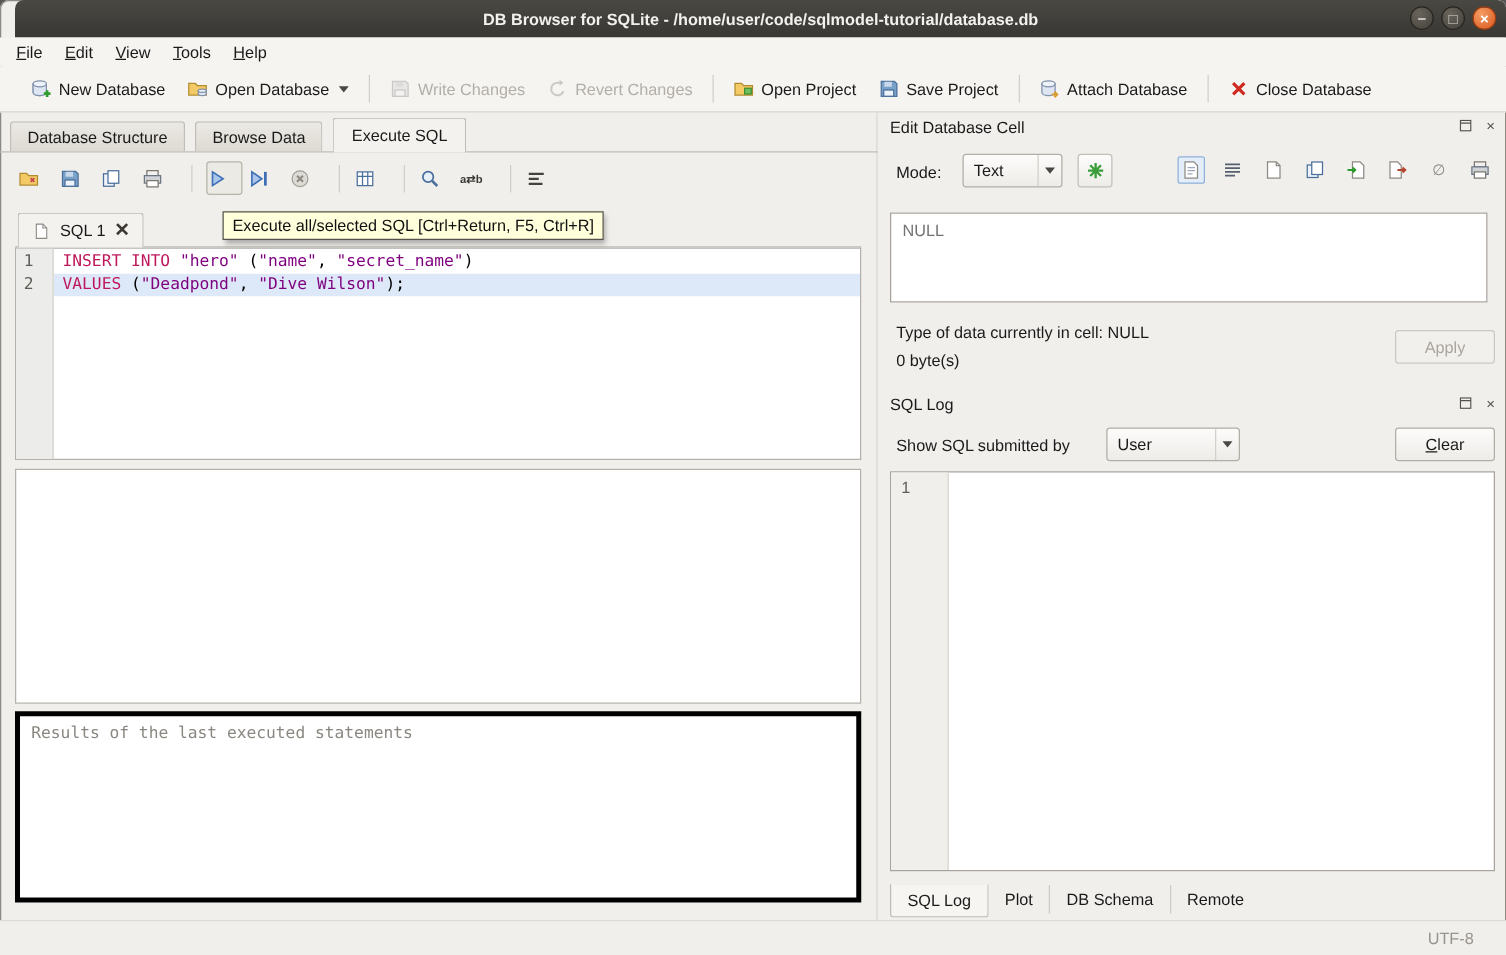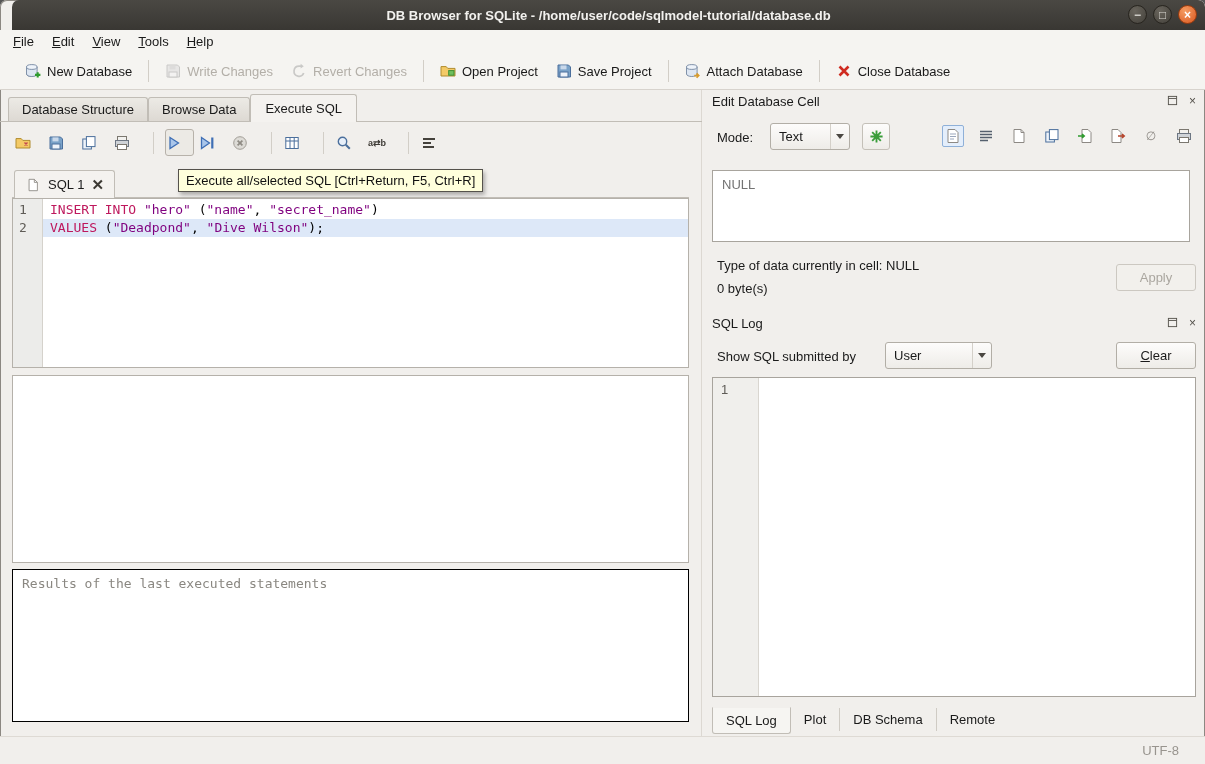--- a/index.html
+++ b/index.html
@@ -34,21 +34,21 @@
   .tb-sep { width:1px; height:22px; background:#d2cec7; margin:0 7px; }
   .dd-arrow { width:0; height:0; border-left:4px solid transparent; border-right:4px solid transparent;
               border-top:5px solid #4a4742; margin-left:2px; }
   .ic { display:inline-flex; width:16px; height:16px; align-items:center; justify-content:center; }
   .ic svg { display:block; }
 
   
   .main-tabs { position:absolute; top:95px; left:0; width:702px; height:27px;
                border-bottom:1px solid #c1bdb6; padding-left:8px; display:flex; align-items:flex-end; z-index:2; }
   .tab { padding:4px 13px 4px 13px; border:1px solid #c1bdb6; border-bottom:none;
-         background:linear-gradient(#eceae5,#ddd9d3); margin-right:0; border-radius:3px 3px 0 0; }
+         background:linear-gradient(#eceae5,#ddd9d3); margin-right:8px; border-radius:3px 3px 0 0; }
   .tab.active { background:#f4f2ef; padding:6px 14px; margin-bottom:-1px; }
 
   
   .sql-toolbar { position:absolute; top:129px; left:14px; display:flex; align-items:center; gap:4px; }
   .icon-btn { width:29px; height:27px; display:flex; align-items:center; justify-content:flex-start; border-radius:3px;
               border:1px solid transparent; }
   .icon-btn.hover { border-color:#b7b2aa; background:#eceae5; }
   .replace-glyph { font-size:9px; font-weight:bold; color:#3f3c37; letter-spacing:0; }
   .null-glyph { font-size:12px; color:#8d8984; }
 
@@ -70,21 +70,21 @@
   .code-line { height:18px; padding-left:7px; }
   .code-line.current { background:#dde8f8; }
   .tok-kw { color:#be185d; font-weight:normal; }
   .tok-str { color:#7f007f; }
   .tok-pl { color:#000; }
 
   
   .grid-pane { position:absolute; top:375px; left:12px; width:677px; height:188px; background:#fff;
                border:1px solid #b5b1aa; }
   .results-pane { position:absolute; top:569px; left:12px; width:677px; height:153px; background:#fff;
-                  border:1px solid #000000; padding:6px 9px;
+                  border:4px solid #000000; padding:6px 9px;
                   font-family:"DejaVu Sans Mono",monospace; font-size:13px; color:#8a8781; }
 
   
   .tooltip { position:absolute; top:169px; left:178px; z-index:20; background:#ffffdc; border:1px solid #55524c;
              padding:3px 7px; font-size:13px; color:#111; box-shadow:2px 3px 4px rgba(0,0,0,.28); white-space:nowrap; }
 
   
   .right-panel { position:absolute; left:706px; top:90px; width:499px; height:646px; }
   .vsplit { position:absolute; left:701px; top:90px; bottom:28px; width:1px; background:#dcd8d2; }
   .dock-title { position:absolute; font-size:13px; }
@@ -157,20 +157,31 @@
     <div class="tb-item">
       <span class="ic">
           <svg viewBox="0 0 16 16" width="16" height="16">
             <path d="M1.5 4v7c0 1.4 2.4 2.5 5.3 2.5 1 0 2-.13 2.8-.37" fill="none" stroke="#8091a9"></path>
             <path d="M1.5 4v7c0 1.4 2.4 2.5 5.3 2.5s5.3-1.1 5.3-2.5V4z" fill="#dde6f2" stroke="#8091a9"></path>
             <ellipse cx="6.8" cy="4" rx="5.3" ry="2.4" fill="#eef3fa" stroke="#8091a9"></ellipse>
             <path d="M12.7 9.2v5.4M10 11.9h5.4" stroke="#2e9b2e" stroke-width="2.1" fill="none"></path>
           </svg>
         </span>
       <span>New Database</span>
+    </div>
+    <div class="tb-item">
+      <span class="ic">
+          <svg viewBox="0 0 16 16" width="16" height="16">
+            <path d="M1 3.6h5.2l1.6 1.8H15V13H1z" fill="#f4ca66" stroke="#b08c2f"></path>
+            <path d="M8.6 9.6v2.4c0 .8 1.4 1.5 3.2 1.5s3.2-.7 3.2-1.5V9.6z" fill="#dde6f2" stroke="#8091a9"></path>
+            <ellipse cx="11.8" cy="9.6" rx="3.2" ry="1.3" fill="#eef3fa" stroke="#8091a9"></ellipse>
+          </svg>
+        </span>
+      <span>Open Database</span>
+      <span class="dd-arrow"></span>
     </div>
     <div class="tb-sep"></div>
     <div class="tb-item disabled">
       <span class="ic">
           <svg viewBox="0 0 16 16" width="16" height="16">
             <path d="M2 2h10.5L14.5 4v10H2z" fill="#d9d7d2" stroke="#9a968f"></path>
             <rect x="4" y="9" width="8" height="5" fill="#f2f1ee" stroke="#9a968f"></rect>
             <rect x="4.5" y="2.4" width="6" height="4" fill="#c4c1bb"></rect>
           </svg>
         </span>

